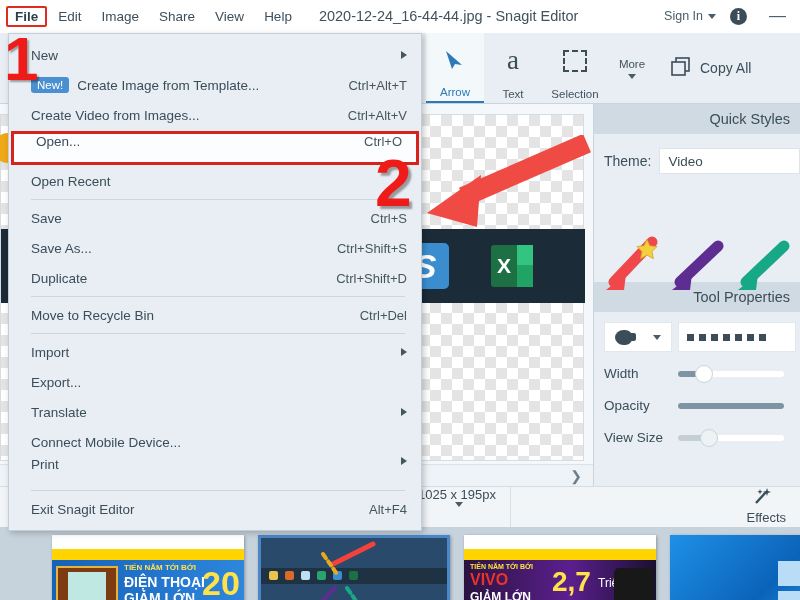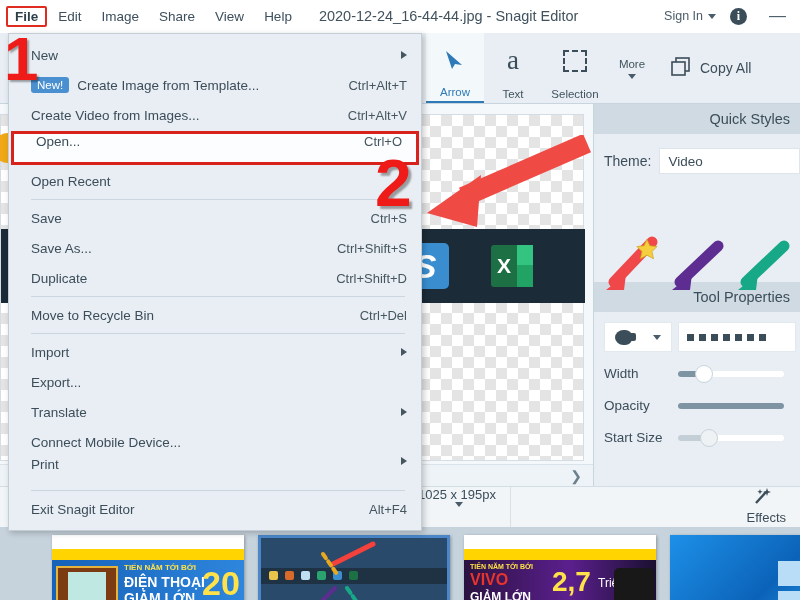--- a/index.html
+++ b/index.html
@@ -367,21 +367,21 @@
           <span class="knob" style="left:16%"></span>
         </span>
       </div>
       <div class="slider-row">
         <span class="slider-lbl">Opacity</span>
         <span class="track">
           <span class="fill" style="width:100%"></span>
         </span>
       </div>
       <div class="slider-row">
-        <span class="slider-lbl">Start Size</span>
+        <span class="slider-lbl">View Size</span>
         <span class="track">
           <span class="fill light" style="width:27%"></span>
           <span class="knob light" style="left:21%"></span>
         </span>
       </div>
     </div>
   </div>
 
   <div class="statusbar">
     <div class="sb-seg">

